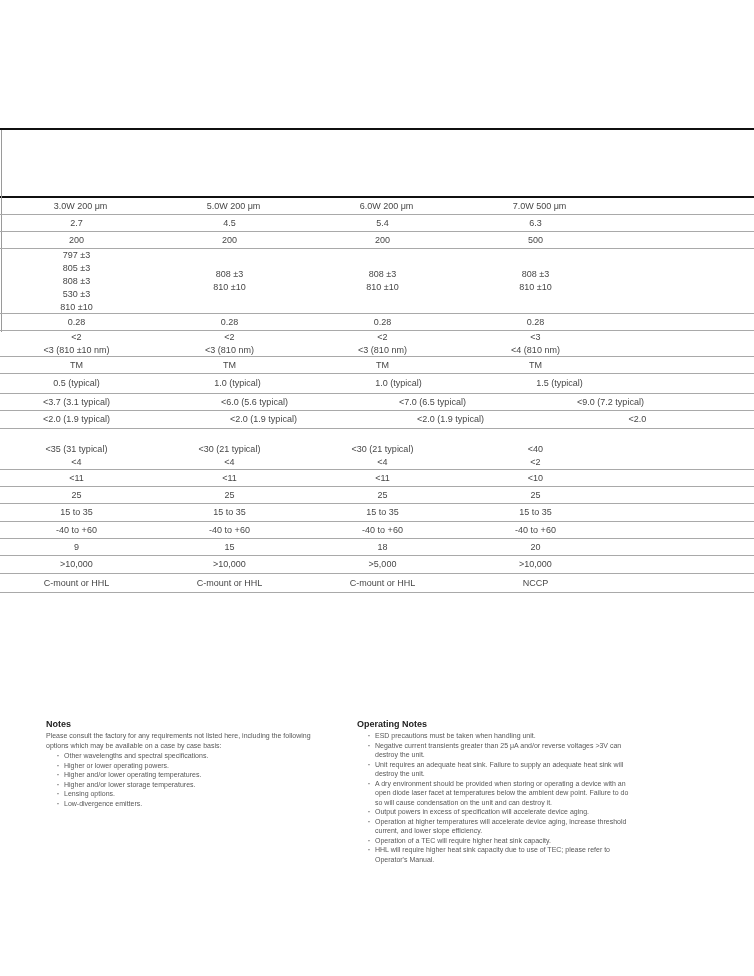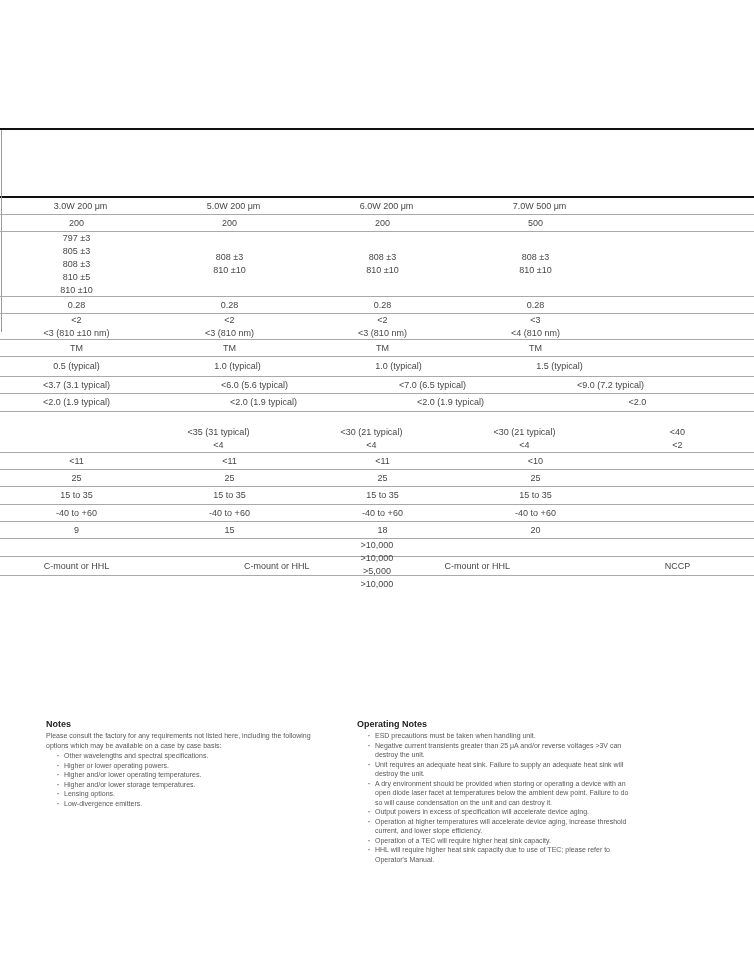--- a/index.html
+++ b/index.html
@@ -100,38 +100,52 @@
         </div>
         <div class="tcell">
           <div class="cline">6.0W 200 μm</div>
         </div>
         <div class="tcell">
           <div class="cline">7.0W 500 μm</div>
         </div>
       </div>
       <div class="trow" style="height: 17px;">
         <div class="tcell">
+          <div class="cline">2.7</div>
+        </div>
+        <div class="tcell">
+          <div class="cline">4.5</div>
+        </div>
+        <div class="tcell">
+          <div class="cline">5.4</div>
+        </div>
+        <div class="tcell">
+          <div class="cline">6.3</div>
+        </div>
+      </div>
+      <div class="trow" style="height: 17px;">
+        <div class="tcell">
           <div class="cline">200</div>
         </div>
         <div class="tcell">
           <div class="cline">200</div>
         </div>
         <div class="tcell">
           <div class="cline">200</div>
         </div>
         <div class="tcell">
           <div class="cline">500</div>
         </div>
       </div>
       <div class="trow" style="height: 65px;">
         <div class="tcell">
           <div class="cline">797 ±3</div>
           <div class="cline">805 ±3</div>
           <div class="cline">808 ±3</div>
-          <div class="cline">810 ±5</div>
+          <div class="cline">530 ±3</div>
           <div class="cline">810 ±10</div>
         </div>
         <div class="tcell">
           <div class="cline">808 ±3</div>
           <div class="cline">810 ±10</div>
         </div>
         <div class="tcell">
           <div class="cline">808 ±3</div>
           <div class="cline">810 ±10</div>
         </div>
@@ -221,21 +235,21 @@
         <div class="tcell">
           <div class="cline">&lt;2.0 (1.9 typical)</div>
         </div>
         <div class="tcell">
           <div class="cline">&lt;2.0 (1.9 typical)</div>
         </div>
         <div class="tcell">
           <div class="cline">&lt;2.0</div>
         </div>
       </div>
-      <div class="trow" style="height: 41px; justify-content: flex-end;">
+      <div class="trow" style="height: 41px;">
         <div class="tcell">
           <div class="cline">&nbsp;</div>
           <div class="cline">&lt;35 (31 typical)</div>
           <div class="cline">&lt;4</div>
         </div>
         <div class="tcell">
           <div class="cline">&nbsp;</div>
           <div class="cline">&lt;30 (21 typical)</div>
           <div class="cline">&lt;4</div>
         </div>
@@ -313,35 +327,35 @@
         <div class="tcell">
           <div class="cline">15</div>
         </div>
         <div class="tcell">
           <div class="cline">18</div>
         </div>
         <div class="tcell">
           <div class="cline">20</div>
         </div>
       </div>
-      <div class="trow" style="height: 18px; flex-direction: column;">
+      <div class="trow" style="height: 18px;">
         <div class="tcell">
           <div class="cline">&gt;10,000</div>
         </div>
         <div class="tcell">
           <div class="cline">&gt;10,000</div>
         </div>
         <div class="tcell">
           <div class="cline">&gt;5,000</div>
         </div>
         <div class="tcell">
           <div class="cline">&gt;10,000</div>
         </div>
       </div>
-      <div class="trow" style="height: 19px; justify-content: space-between;">
+      <div class="trow" style="height: 19px;">
         <div class="tcell">
           <div class="cline">C-mount or HHL</div>
         </div>
         <div class="tcell">
           <div class="cline">C-mount or HHL</div>
         </div>
         <div class="tcell">
           <div class="cline">C-mount or HHL</div>
         </div>
         <div class="tcell">

